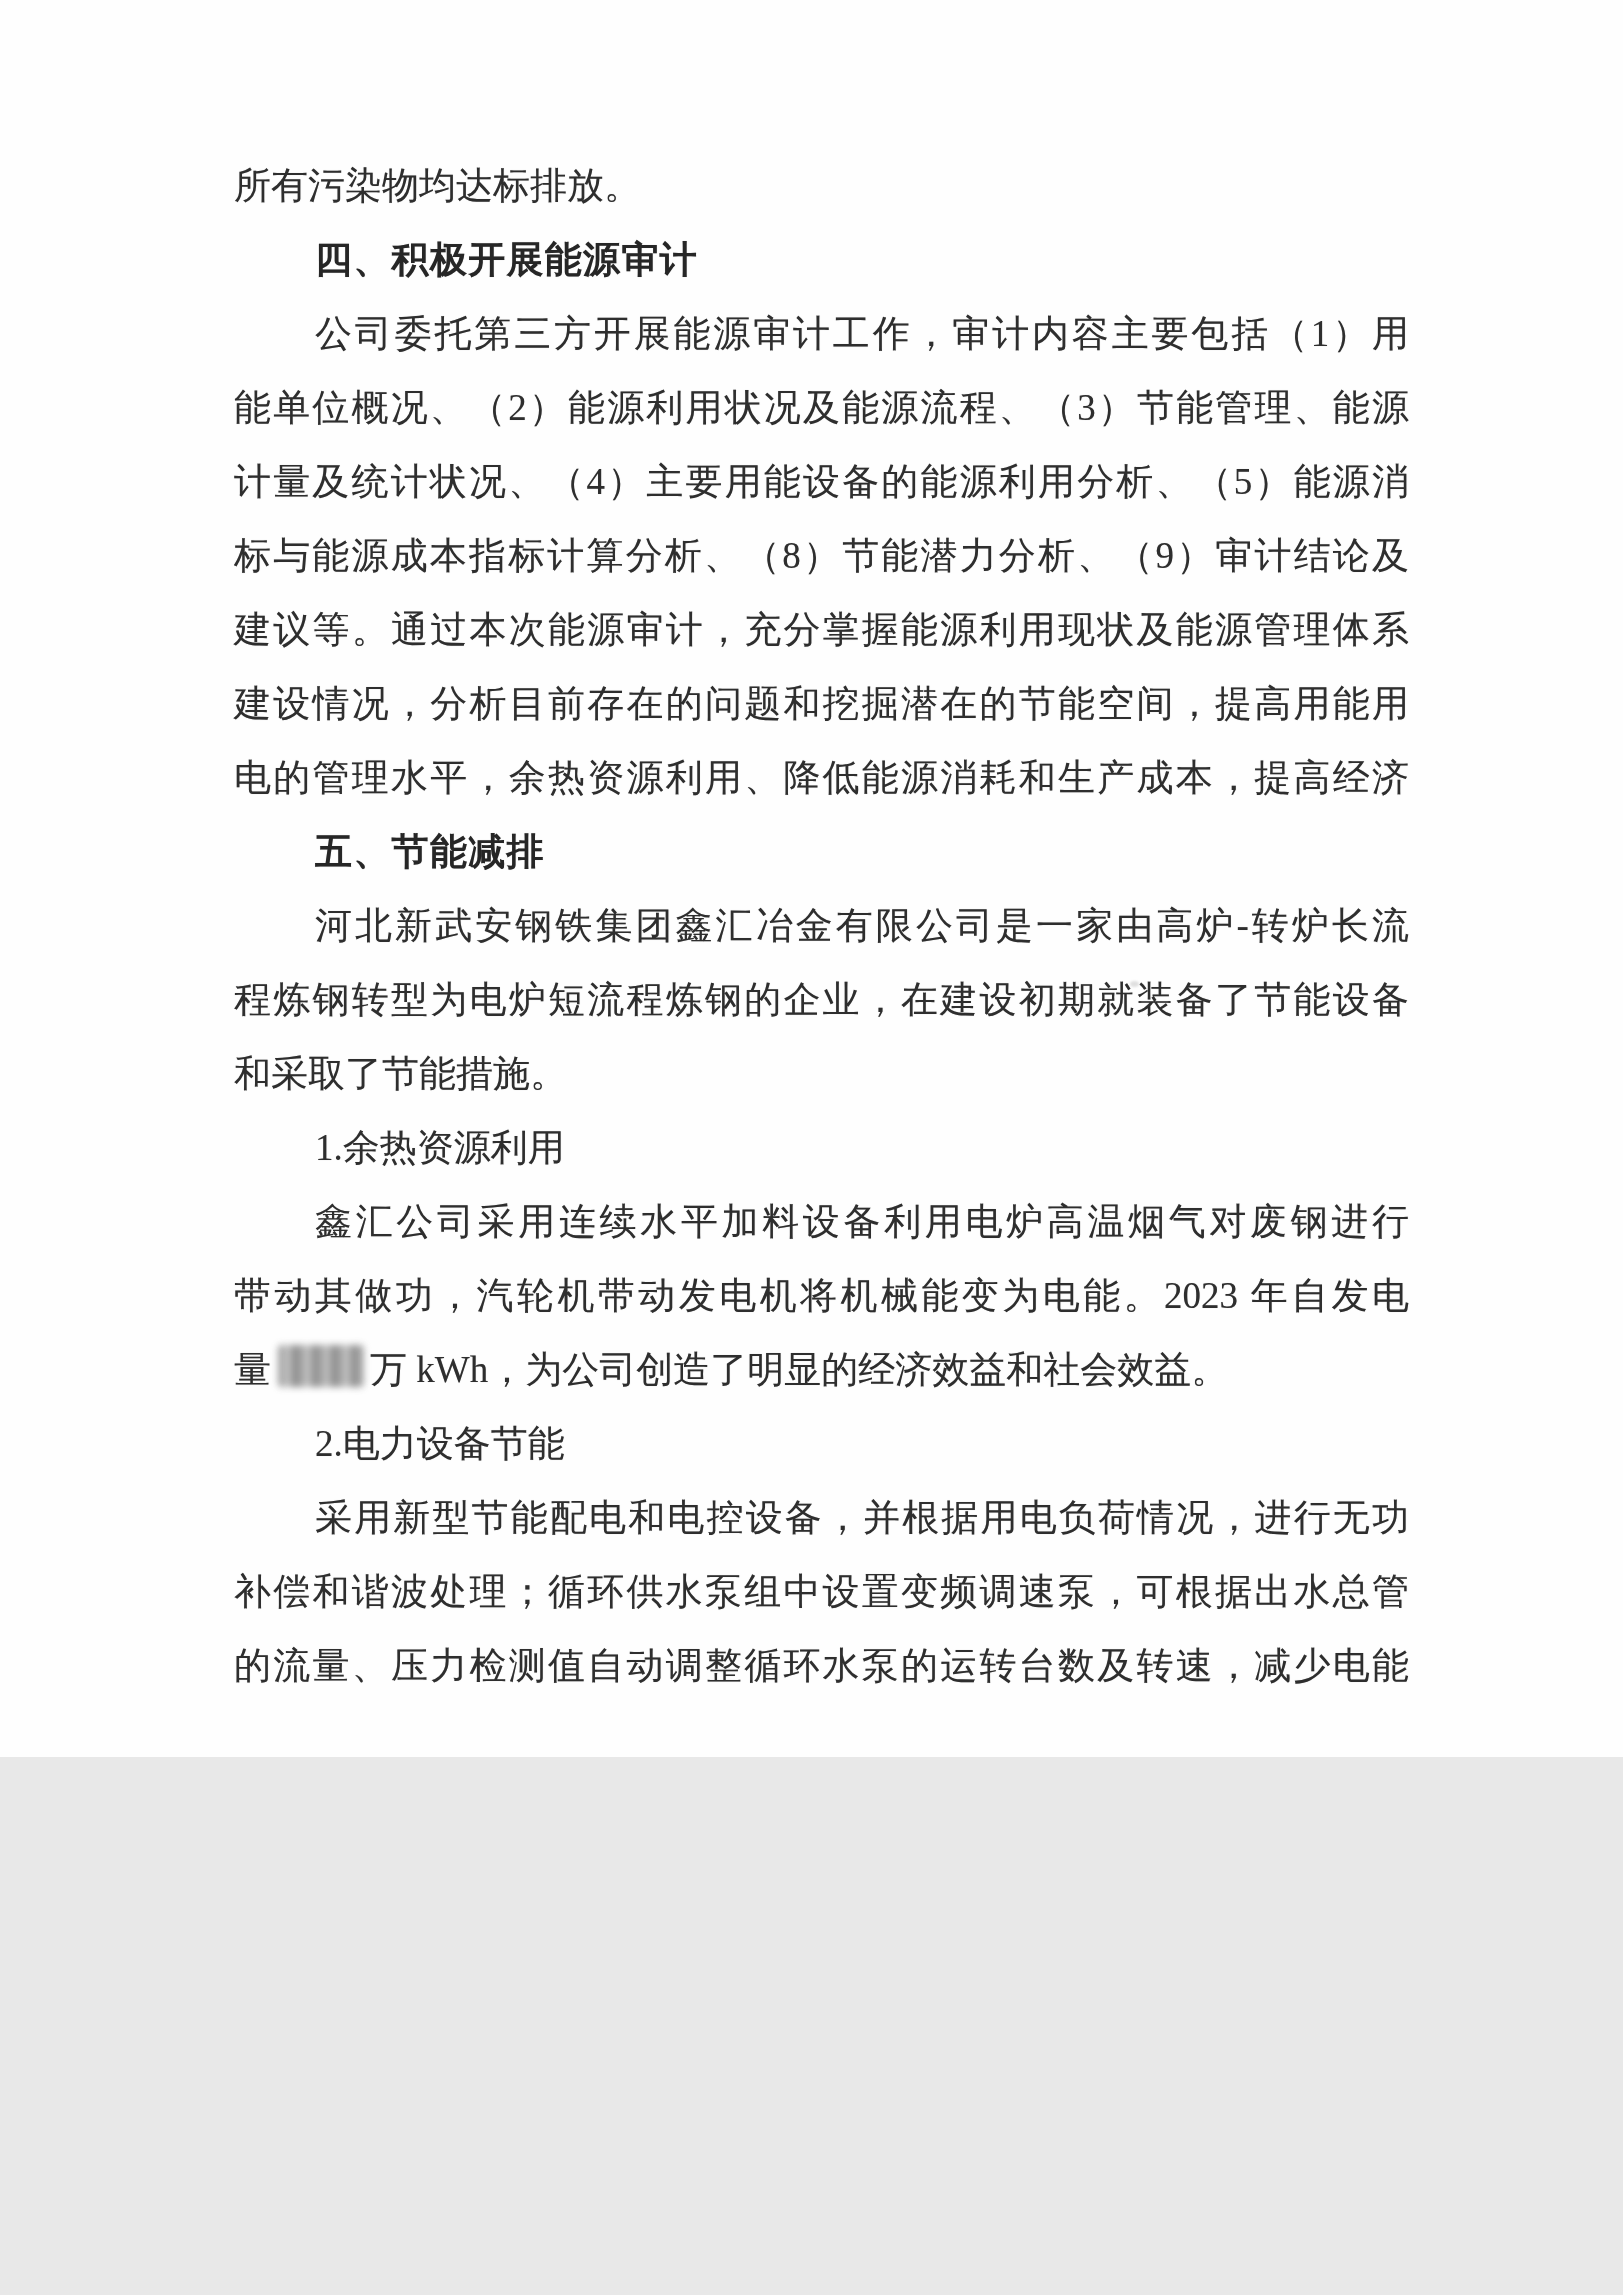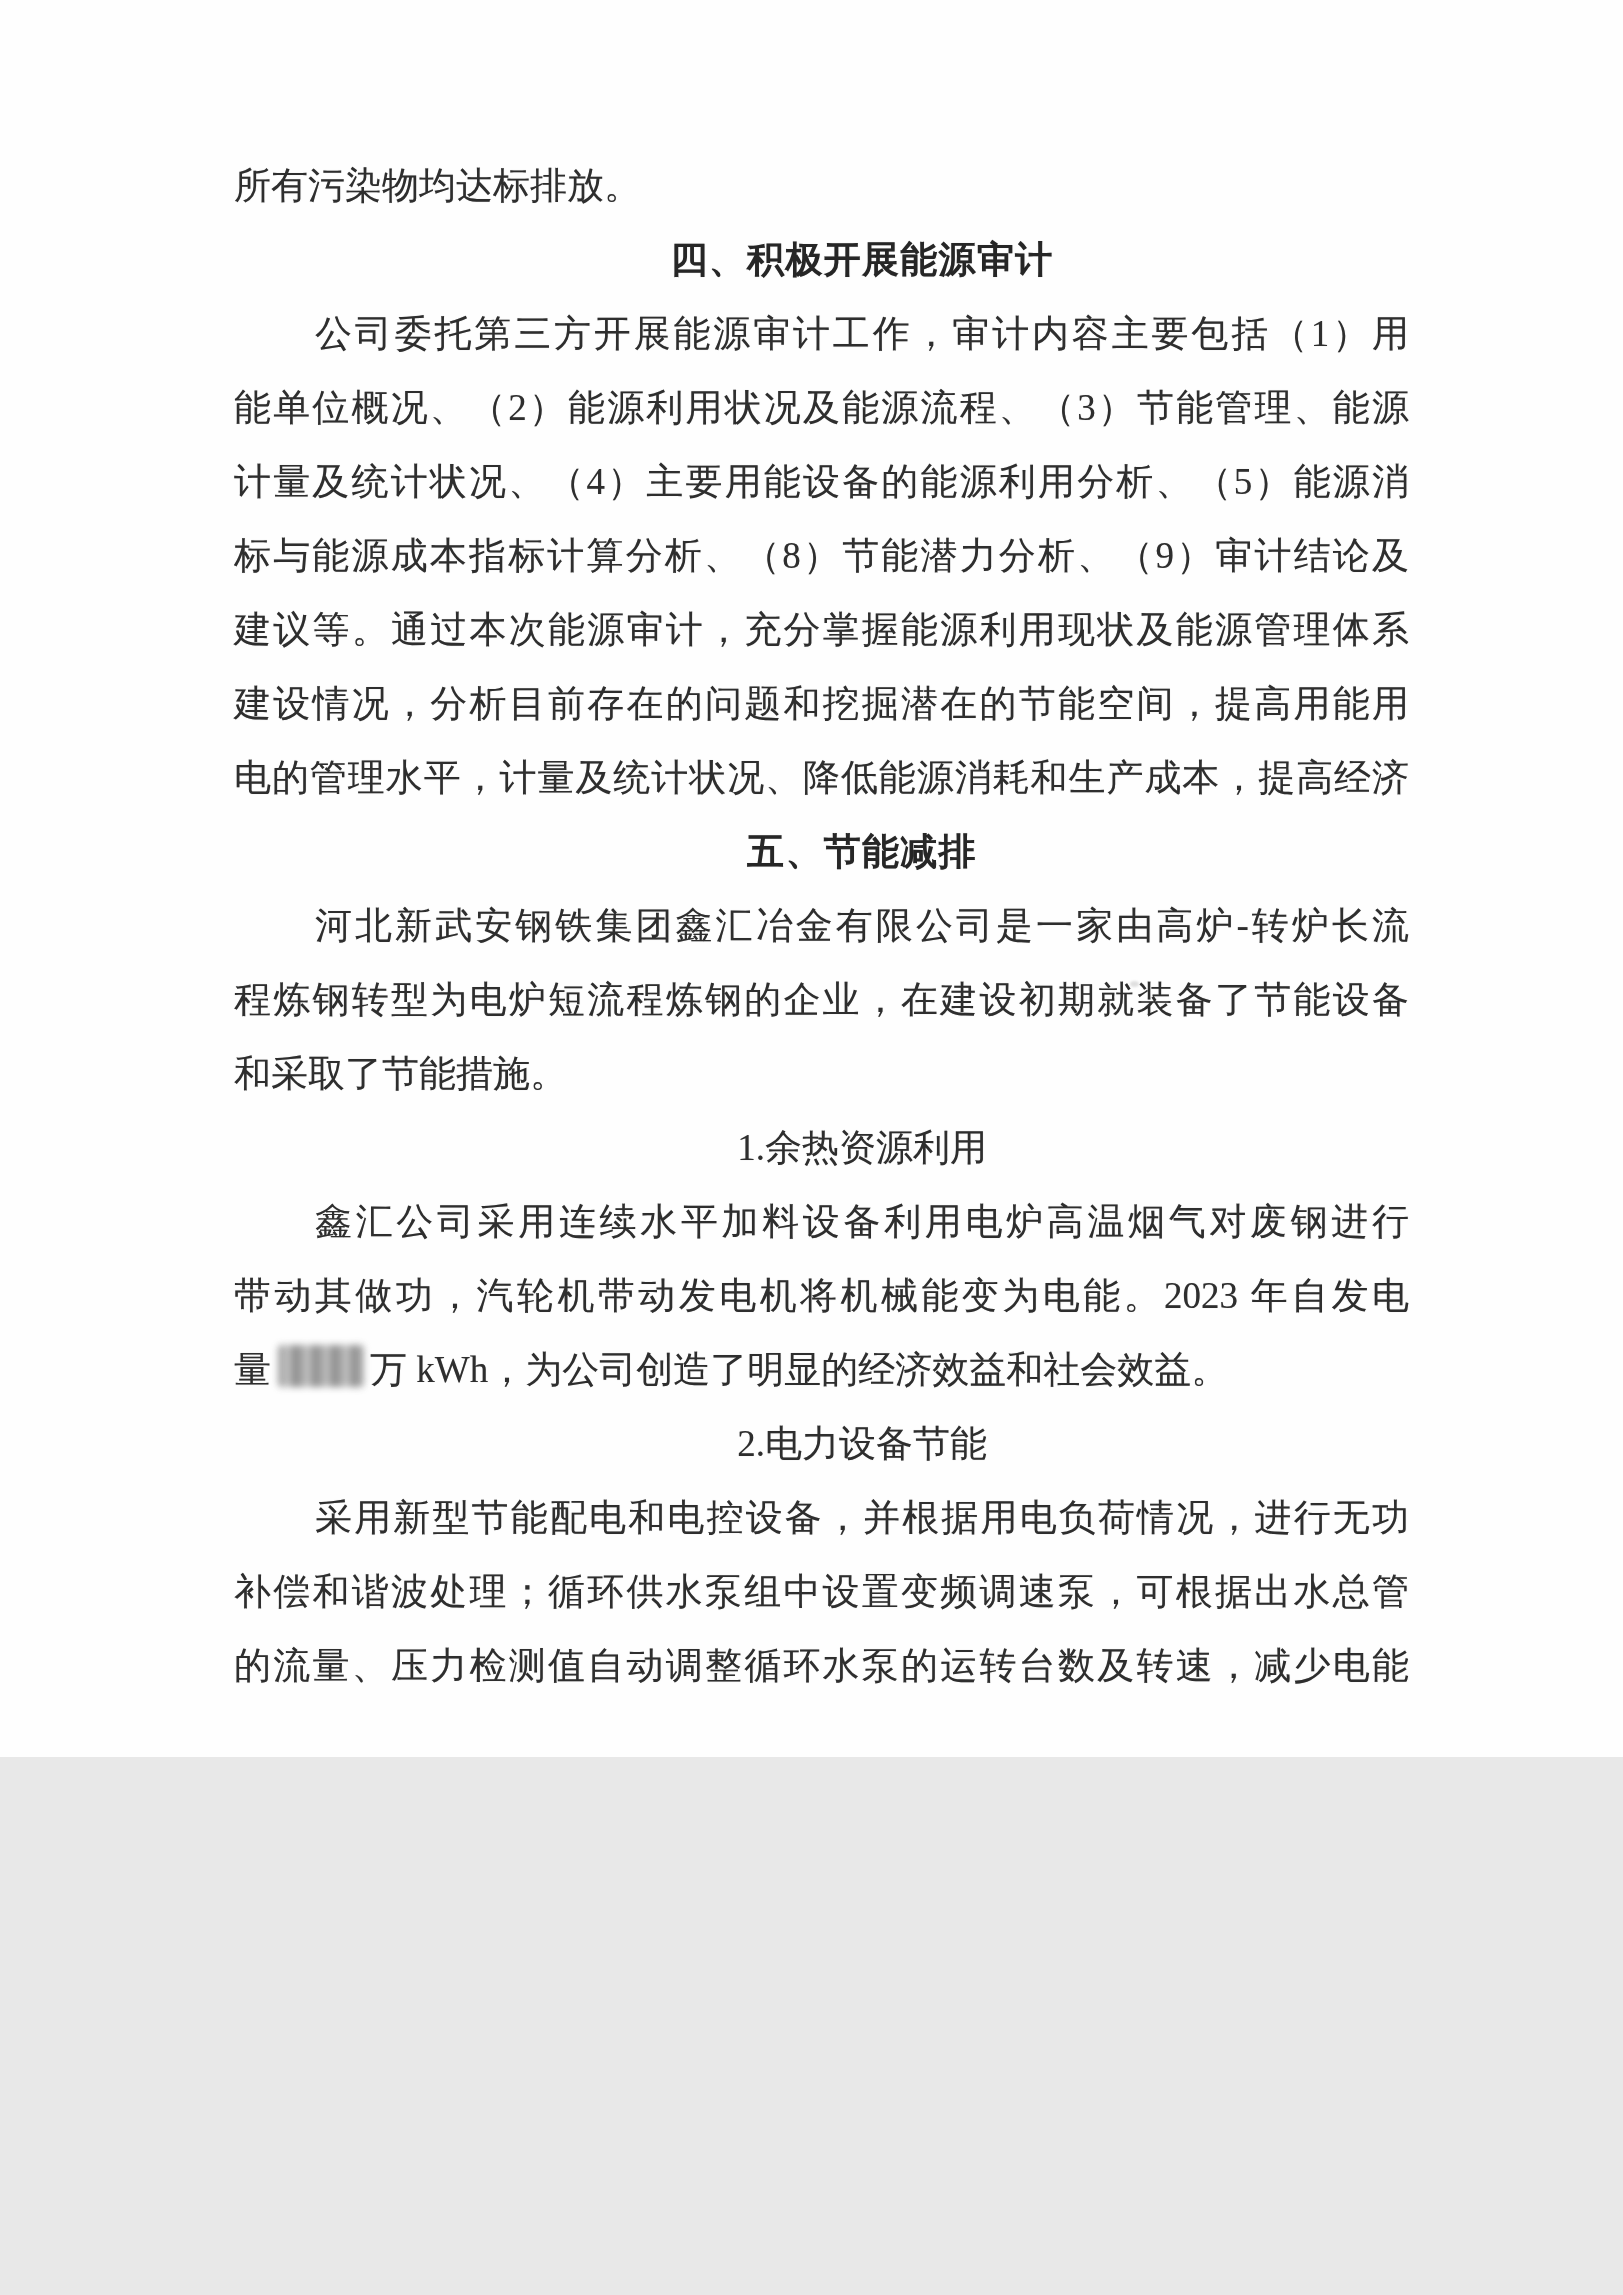--- a/index.html
+++ b/index.html
@@ -24,21 +24,21 @@
     font-size:37px;
     white-space:nowrap;
     overflow:visible;
     text-shadow:0 0 0.7px rgba(40,40,40,.35);
   }
   .j{ 
     white-space:normal;
     text-align:justify;
     text-align-last:justify;
   }
-  .indent{padding-left:81px;text-align:center;}
+  .indent{padding-left:81px;}
   .indent.j{padding-left:0;text-indent:81px;}
   .heading{
     font-family:"Liberation Sans","DejaVu Sans",sans-serif;
     font-weight:700;
     color:#262626;
     letter-spacing:1.3px;
   }
   .redact{
     display:inline-block;
     vertical-align:-5.2px;
@@ -67,21 +67,21 @@
     <div class="line">所有污染物均达标排放。</div>
 
     <div class="line heading indent">四、积极开展能源审计</div>
 
     <div class="line j indent">公司委托第三方开展能源审计工作，审计内容主要包括（1）用</div>
     <div class="line j">能单位概况、（2）能源利用状况及能源流程、（3）节能管理、能源</div>
     <div class="line j">计量及统计状况、（4）主要用能设备的能源利用分析、（5）能源消</div>
     <div class="line j">标与能源成本指标计算分析、（8）节能潜力分析、（9）审计结论及</div>
     <div class="line j">建议等。通过本次能源审计，充分掌握能源利用现状及能源管理体系</div>
     <div class="line j">建设情况，分析目前存在的问题和挖掘潜在的节能空间，提高用能用</div>
-    <div class="line j">电的管理水平，计量及统计状况、降低能源消耗和生产成本，提高经济</div>
+    <div class="line j">电的管理水平，余热资源利用、降低能源消耗和生产成本，提高经济</div>
 
     <div class="line heading indent">五、节能减排</div>
 
     <div class="line j indent">河北新武安钢铁集团鑫汇冶金有限公司是一家由高炉-转炉长流</div>
     <div class="line j">程炼钢转型为电炉短流程炼钢的企业，在建设初期就装备了节能设备</div>
     <div class="line">和采取了节能措施。</div>
 
     <div class="line indent">1.余热资源利用</div>
 
     <div class="line j indent">鑫汇公司采用连续水平加料设备利用电炉高温烟气对废钢进行</div>

